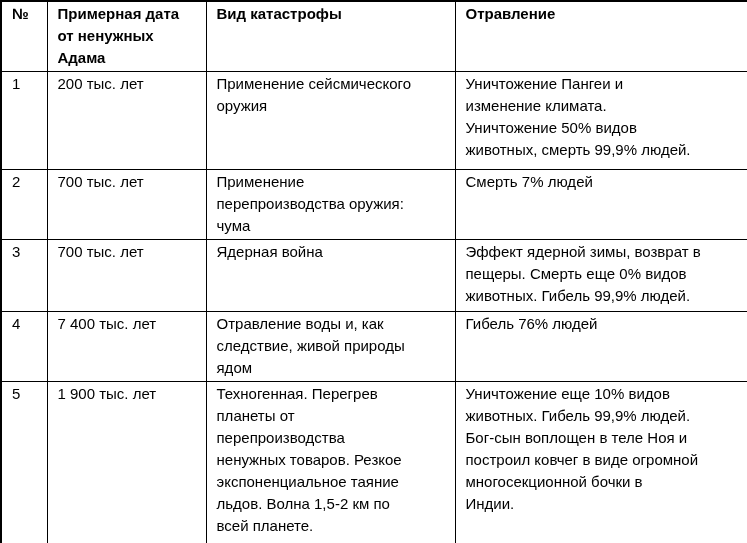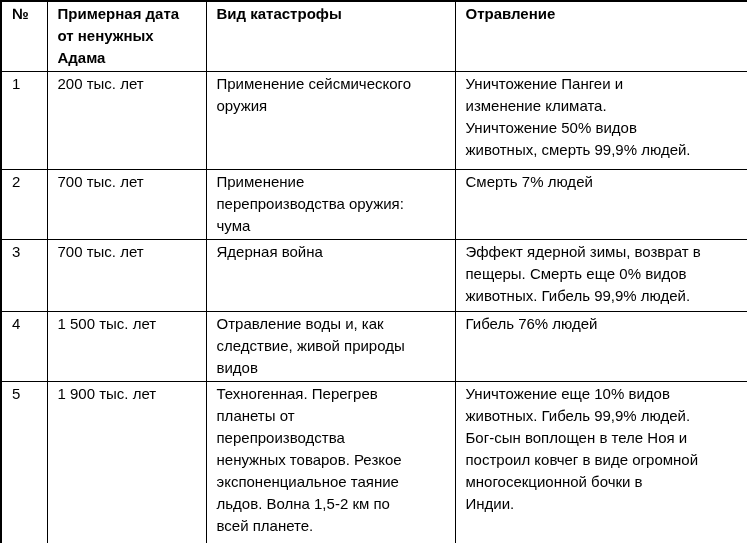--- a/index.html
+++ b/index.html
@@ -88,24 +88,24 @@
     <tr class="r3">
       <td>3</td>
       <td>700 тыс. лет</td>
       <td>Ядерная война</td>
       <td>Эффект ядерной зимы, возврат в
 пещеры. Смерть еще 0% видов
 животных. Гибель 99,9% людей.</td>
     </tr>
     <tr class="r4">
       <td>4</td>
-      <td>1 500 тыс. лет</td>
+      <td>7 400 тыс. лет</td>
       <td>Отравление воды и, как
 следствие, живой природы
-видов</td>
+ядом</td>
       <td>Гибель 76% людей</td>
     </tr>
     <tr class="r5">
       <td>5</td>
       <td>1 900 тыс. лет</td>
       <td>Техногенная. Перегрев
 планеты от
 перепроизводства
 ненужных товаров. Резкое
 экспоненциальное таяние

